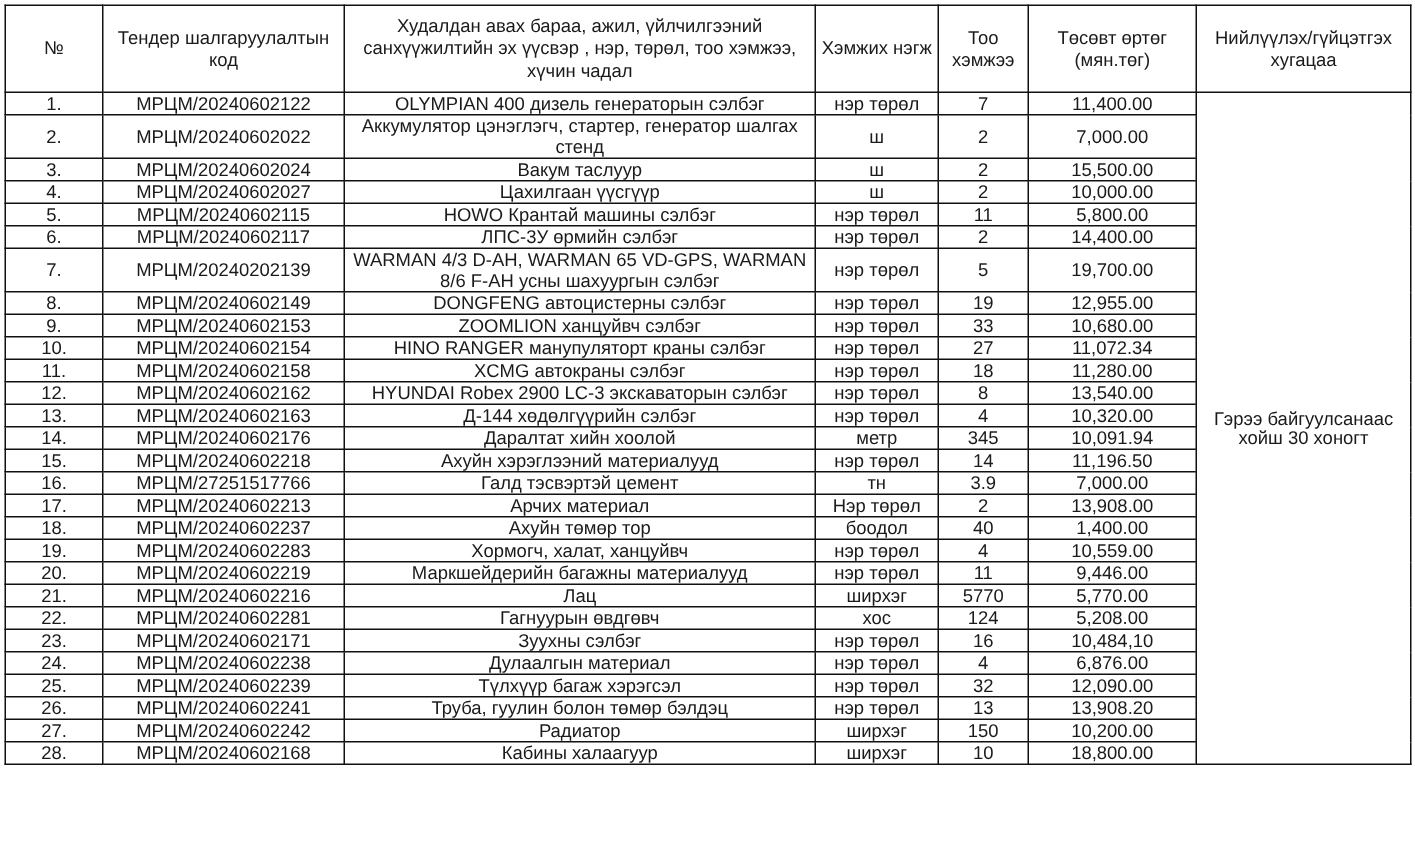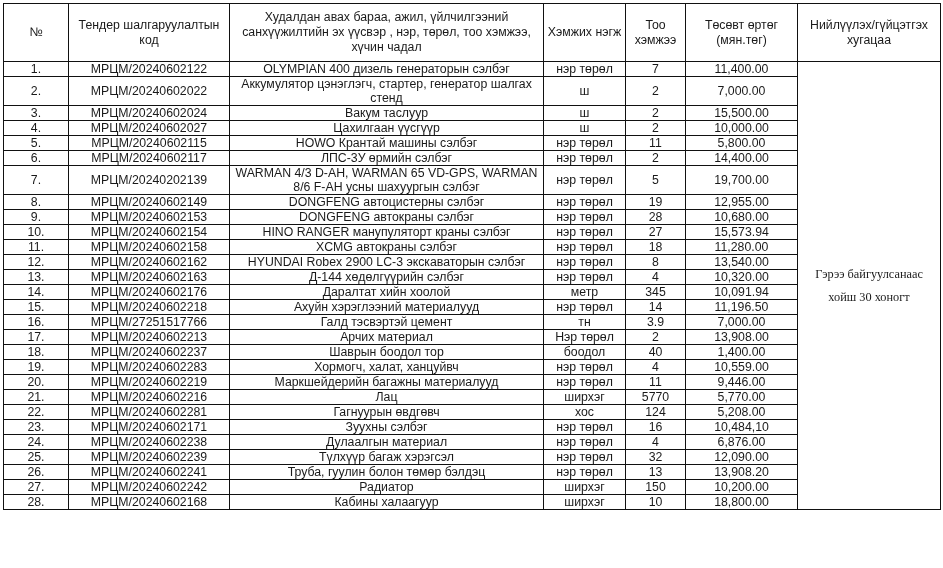--- a/index.html
+++ b/index.html
@@ -19,21 +19,21 @@
     padding: 0 2px;
     line-height: 13px;
     white-space: nowrap;
     overflow: hidden;
   }
   th { font-weight: normal; height: 57px; white-space: normal; line-height: 15px; }
   td { height: 14px; }
   tr.tall td { height: 28px; white-space: normal; line-height: 14px; }
   td.desc { white-space: nowrap; }
   tr.tall td.desc { white-space: normal; margin-top: 20px; }
-  td.merged { white-space: normal; line-height: 23px; vertical-align: middle; font-family: Liberation Serif, serif; }
+  td.merged { white-space: normal; line-height: 13px; vertical-align: middle; }
   .outer { border: 1.5px solid #000; }
 </style>
 </head>
 <body>
 
 <div class="wrap">
   <table class="outer">
     <colgroup>
       <col style="width:65px">
       <col style="width:161px">
@@ -116,32 +116,32 @@
           <td>8.</td>
           <td>МРЦМ/20240602149</td>
           <td class="desc">DONGFENG автоцистерны сэлбэг</td>
           <td>нэр төрөл</td>
           <td>19</td>
           <td>12,955.00</td>
         </tr>
         <tr>
           <td>9.</td>
           <td>МРЦМ/20240602153</td>
-          <td class="desc">DONGFENG  автокраны сэлбэг</td>
-          <td>нэр төрөл</td>
-          <td>28</td>
+          <td class="desc">ZOOMLION  ханцуйвч сэлбэг</td>
+          <td>нэр төрөл</td>
+          <td>33</td>
           <td>10,680.00</td>
         </tr>
         <tr>
           <td>10.</td>
           <td>МРЦМ/20240602154</td>
           <td class="desc">HINO RANGER манупуляторт краны сэлбэг</td>
           <td>нэр төрөл</td>
           <td>27</td>
-          <td>15,573.94</td>
+          <td>11,072.34</td>
         </tr>
         <tr>
           <td>11.</td>
           <td>МРЦМ/20240602158</td>
           <td class="desc">XCMG автокраны сэлбэг</td>
           <td>нэр төрөл</td>
           <td>18</td>
           <td>11,280.00</td>
         </tr>
         <tr>
@@ -188,21 +188,21 @@
           <td>17.</td>
           <td>МРЦМ/20240602213</td>
           <td class="desc">Арчих материал</td>
           <td>Нэр төрөл</td>
           <td>2</td>
           <td>13,908.00</td>
         </tr>
         <tr>
           <td>18.</td>
           <td>МРЦМ/20240602237</td>
-          <td class="desc">Шаврын боодол тор</td>
+          <td class="desc">Ахуйн төмөр тор</td>
           <td>боодол</td>
           <td>40</td>
           <td>1,400.00</td>
         </tr>
         <tr>
           <td>19.</td>
           <td>МРЦМ/20240602283</td>
           <td class="desc">Хормогч, халат, ханцуйвч</td>
           <td>нэр төрөл</td>
           <td>4</td>

